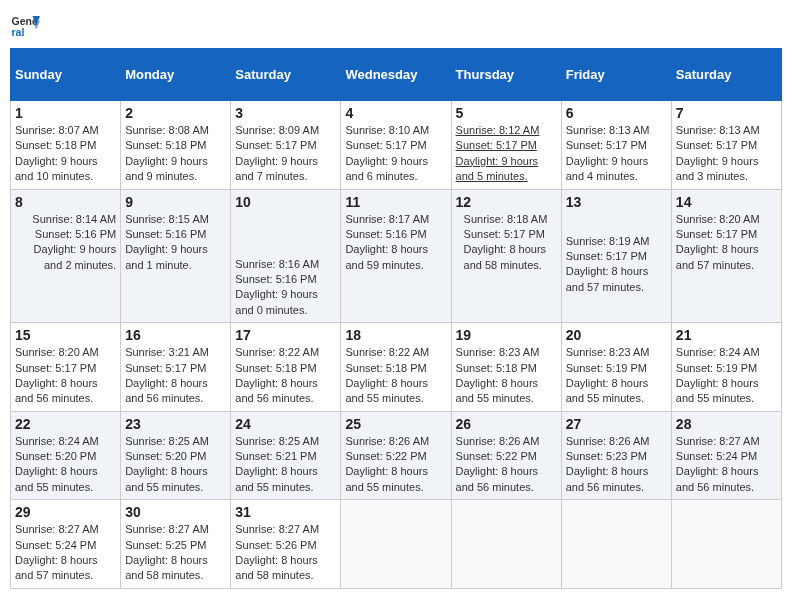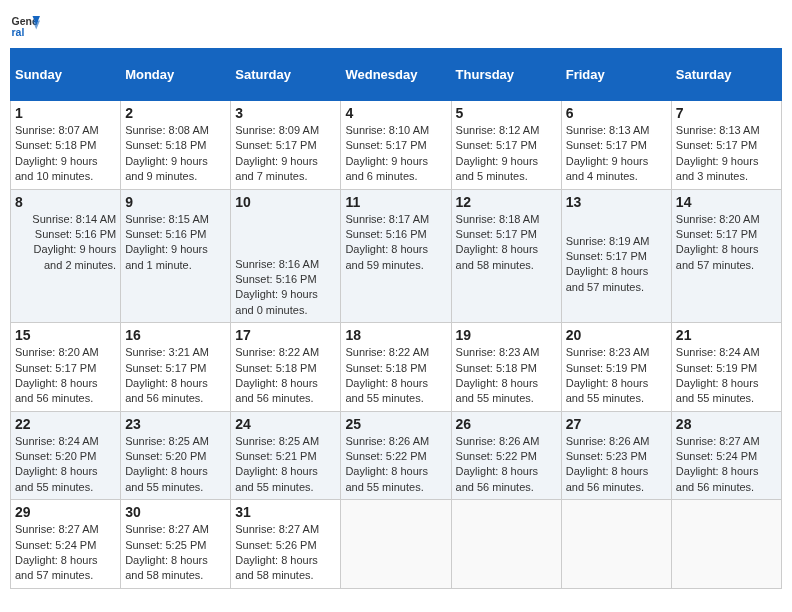--- a/index.html
+++ b/index.html
@@ -144,21 +144,21 @@
 Daylight: 9 hours and 7 minutes.</div>
         </td>
         <td>
           <span class="day-number">4</span>
           <div class="day-info" style="white-space: pre-line;">Sunrise: 8:10 AM
 Sunset: 5:17 PM
 Daylight: 9 hours and 6 minutes.</div>
         </td>
         <td>
           <span class="day-number">5</span>
-          <div class="day-info" style="white-space: pre-line;">Sunrise: 8:12 AM
+          <div class="day-info" style="white-space: pre-line; text-decoration: underline;">Sunrise: 8:12 AM
 Sunset: 5:17 PM
 Daylight: 9 hours and 5 minutes.</div>
         </td>
         <td>
           <span class="day-number">6</span>
           <div class="day-info" style="white-space: pre-line;">Sunrise: 8:13 AM
 Sunset: 5:17 PM
 Daylight: 9 hours and 4 minutes.</div>
         </td>
         <td>
@@ -188,21 +188,21 @@
 Daylight: 9 hours and 0 minutes.</div>
         </td>
         <td>
           <span class="day-number">11</span>
           <div class="day-info" style="white-space: pre-line;">Sunrise: 8:17 AM
 Sunset: 5:16 PM
 Daylight: 8 hours and 59 minutes.</div>
         </td>
         <td>
           <span class="day-number">12</span>
-          <div class="day-info" style="white-space: pre-line;">Sunrise: 8:18 AM
+          <div class="day-info" style="white-space: pre-line; margin-left: 8px;">Sunrise: 8:18 AM
 Sunset: 5:17 PM
 Daylight: 8 hours and 58 minutes.</div>
         </td>
         <td>
           <span class="day-number">13</span>
           <div class="day-info" style="white-space: pre-line; margin-top: 24px;">Sunrise: 8:19 AM
 Sunset: 5:17 PM
 Daylight: 8 hours and 57 minutes.</div>
         </td>
         <td>

